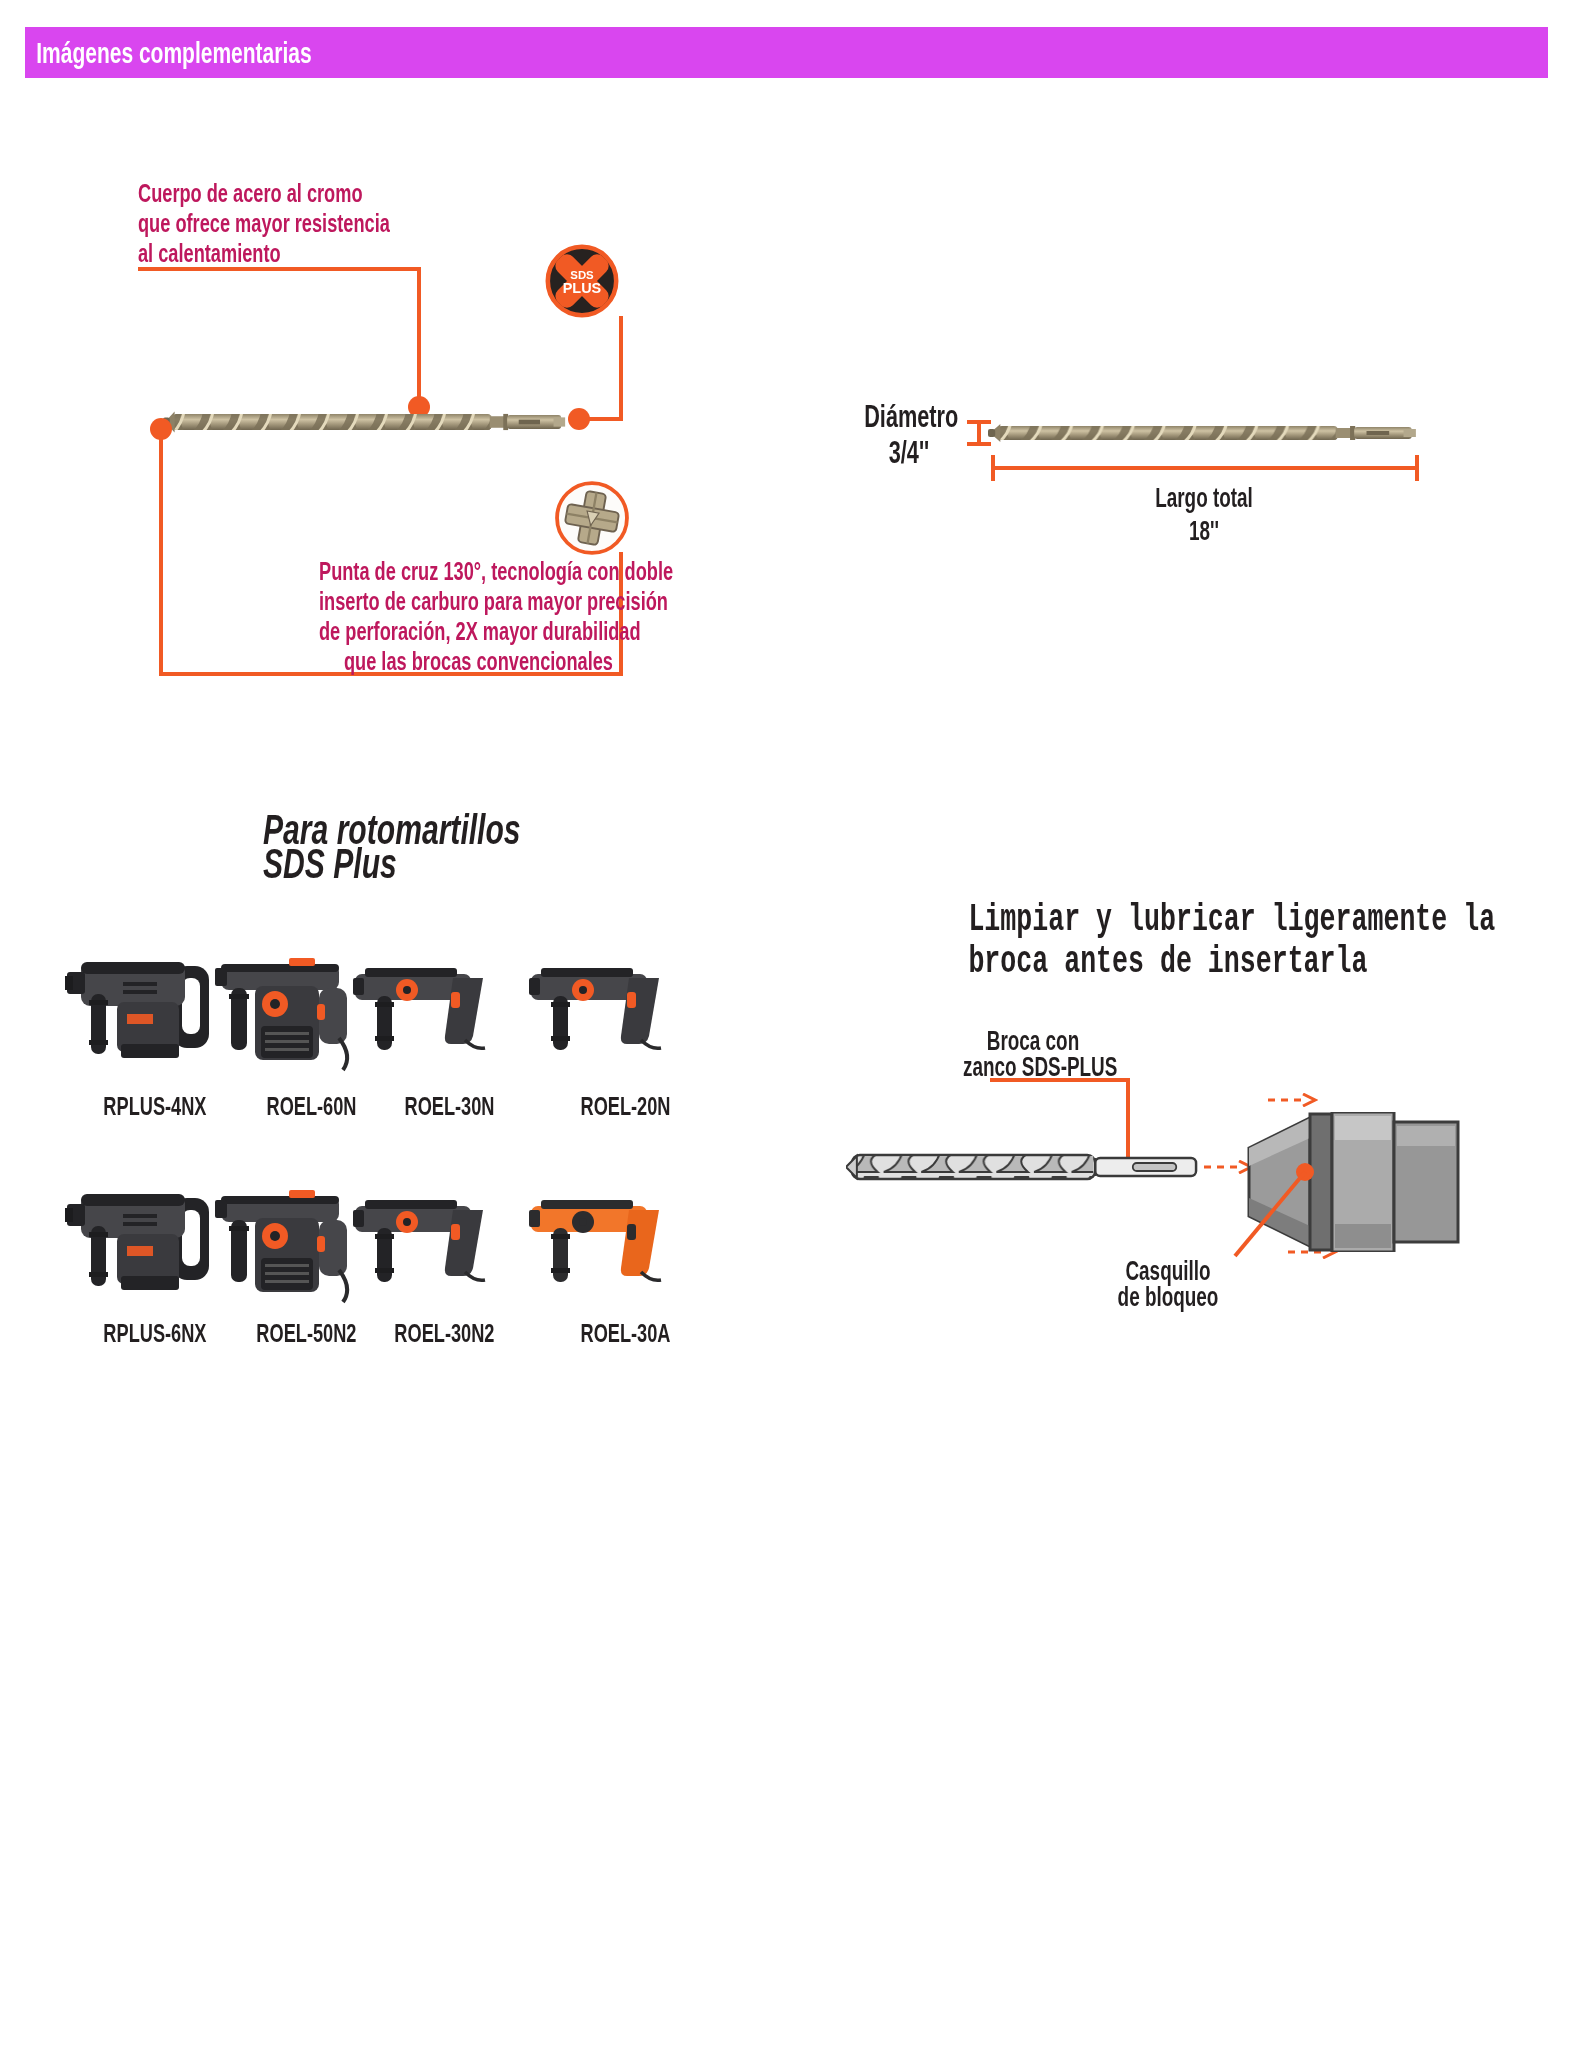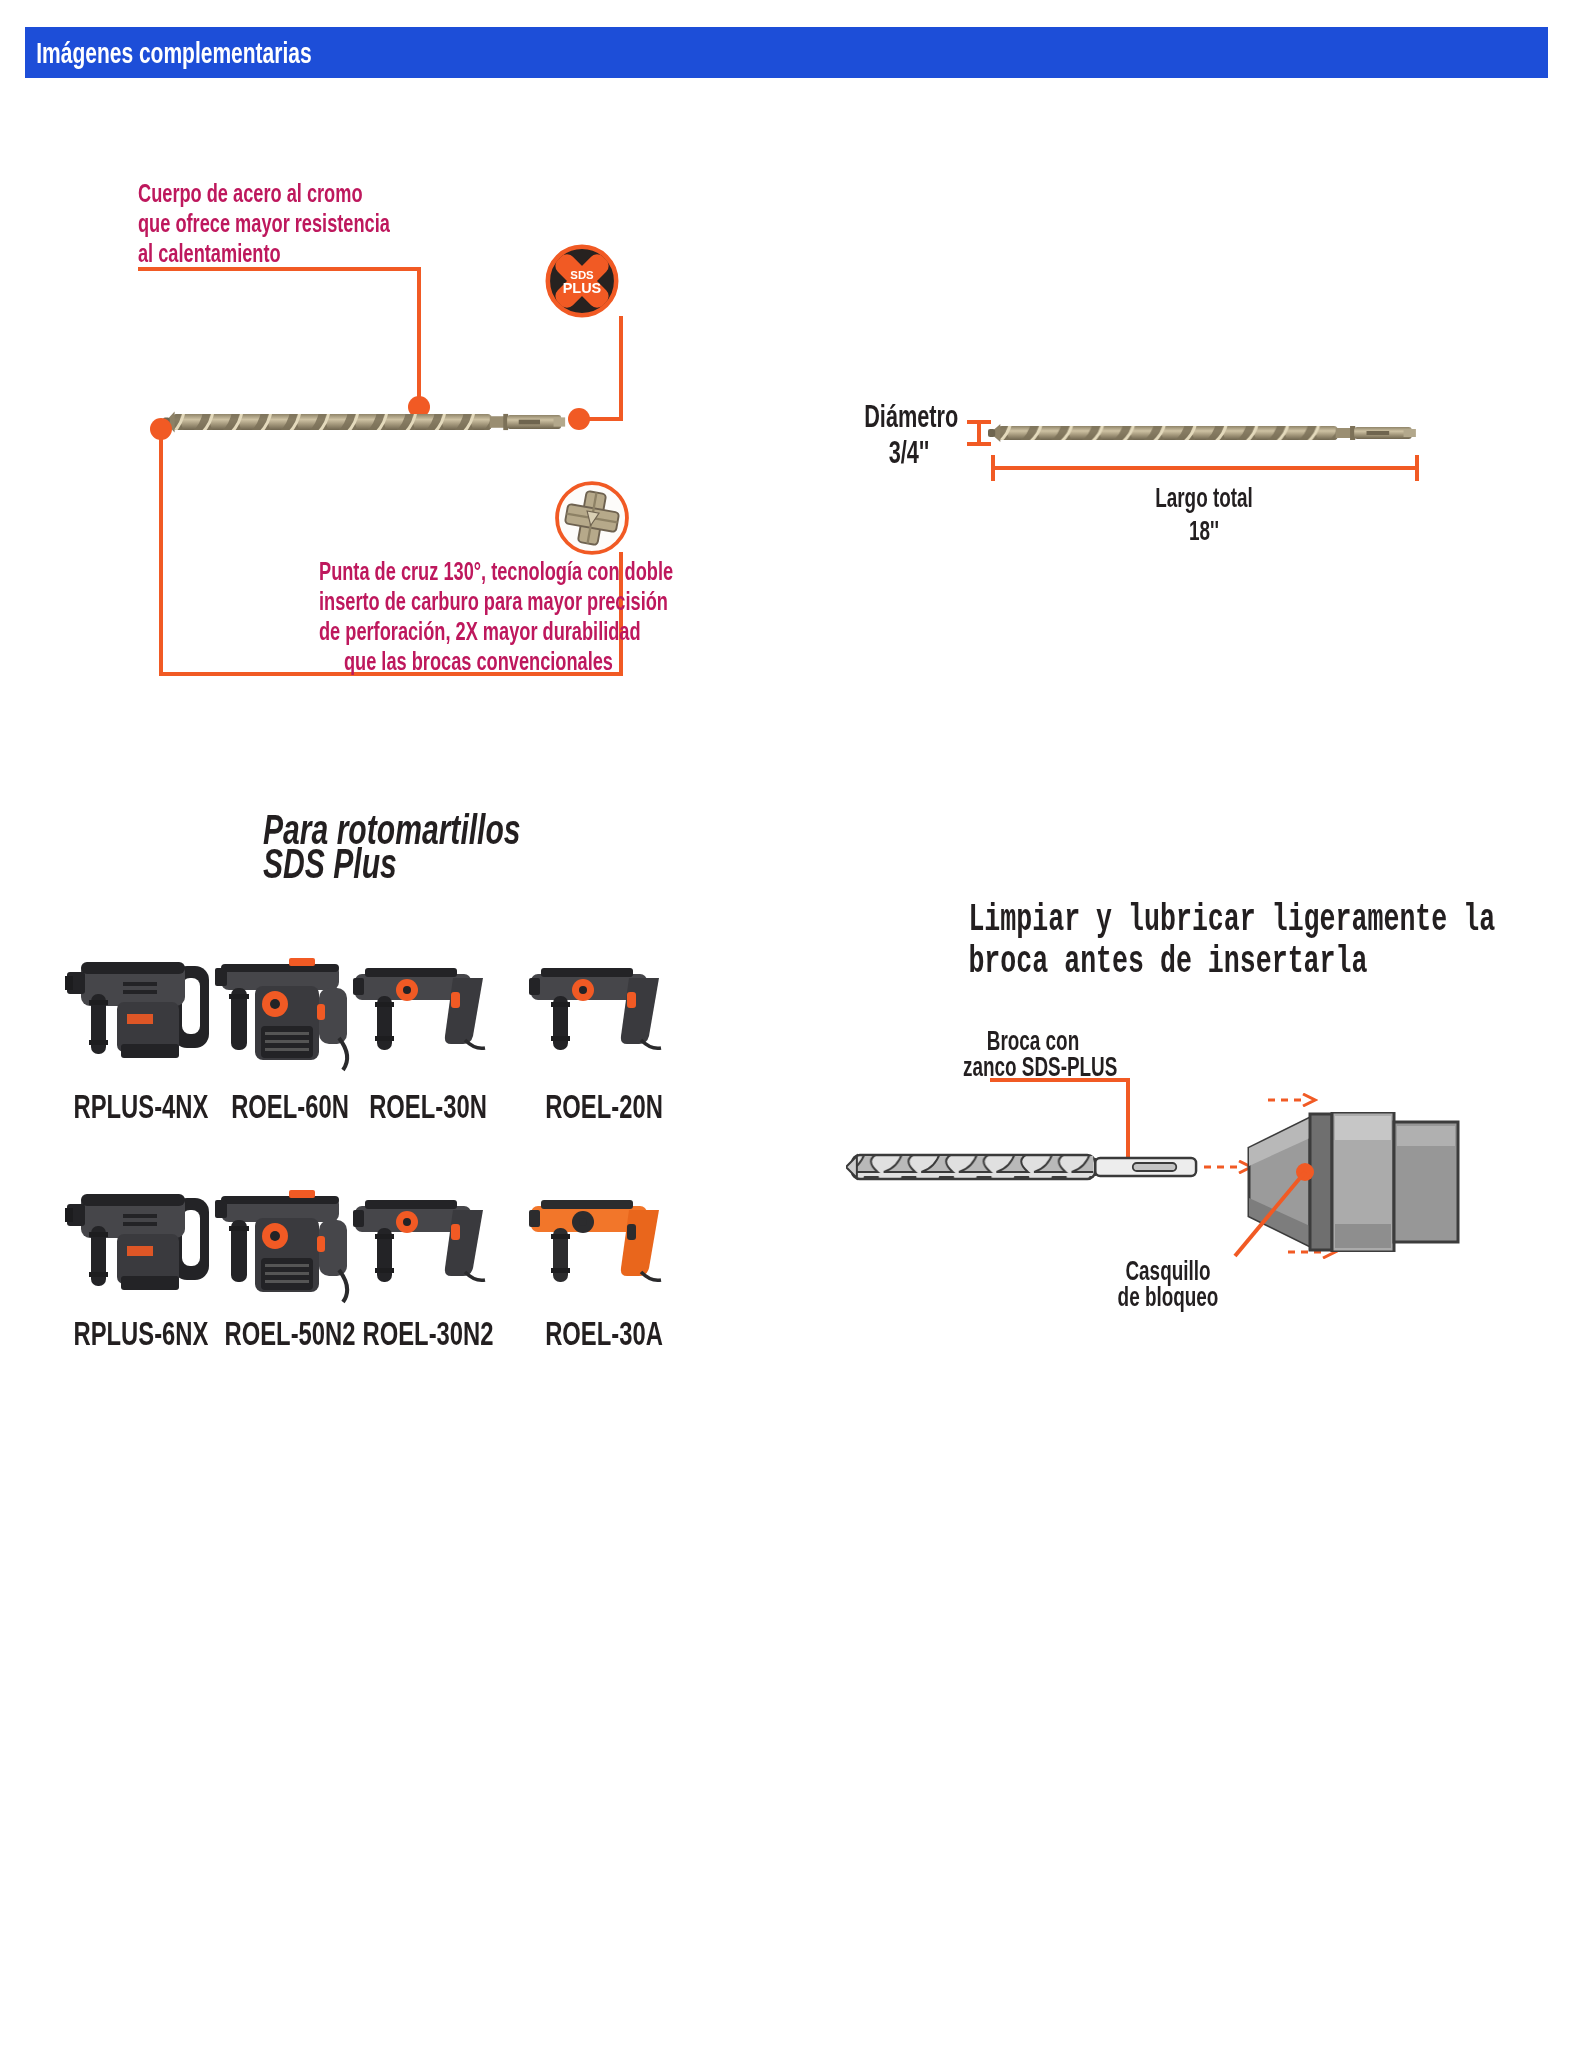--- a/index.html
+++ b/index.html
@@ -5,31 +5,31 @@
   html,body{margin:0;padding:0;background:#ffffff;}
   .page{position:relative;width:1573px;height:2048px;background:#ffffff;overflow:hidden;
         font-family:"Liberation Sans",sans-serif;color:#231F20;}
   .abs{position:absolute;}
 
   
   .cxl{transform:scaleX(0.70);transform-origin:0 0;white-space:nowrap;}
   .cxr{transform:scaleX(0.70);transform-origin:100% 0;white-space:nowrap;}
   .cxc{transform:scaleX(0.70);transform-origin:50% 0;white-space:nowrap;}
 
-  .header-bar{left:25px;top:27px;width:1523px;height:51px;background:#1d4ed8;}
+  .header-bar{left:25px;top:27px;width:1523px;height:51px;background:#d946ef;}
   .header-bar .ttl{font-size:30px;font-weight:700;color:#ffffff;line-height:51px;padding-left:16px;}
 
   .note{font-size:26px;line-height:30px;font-weight:700;color:#be185d;}
   .note.right{text-align:right;}
   .dimlbl{font-size:31px;line-height:36px;font-weight:700;text-align:center;}
   .dimlbl2{font-size:27px;line-height:33px;font-weight:700;text-align:center;}
   .h-sec{font-size:43px;line-height:34px;font-weight:700;text-align:left;font-style:italic;}
   .h-sec2{font-size:38px;line-height:42px;font-weight:700;text-align:center;font-family:Liberation Mono, monospace;}
   .smlbl{font-size:27px;line-height:26px;font-weight:700;text-align:center;}
-  .model-label{font-size:34px;line-height:30px;font-weight:700;text-align:center;}
+  .model-label{font-size:26px;line-height:30px;font-weight:700;text-align:right;}
 
   .oline{background:#F15A24;}
   .dot{background:#F15A24;border-radius:50%;}
   .d22{width:22px;height:22px;} .d18{width:18px;height:18px;}
 
   .hammer{--bd:#46464a;--bd2:#3a3a3e;--dk:#232326;--ac:#F15A24;}
   .hammer.orange{--bd:#F2762A;--bd2:#E9661C;--dk:#2c2c2e;--ac:#2c2c2e;}
 </style>
 </head>
 <body>

